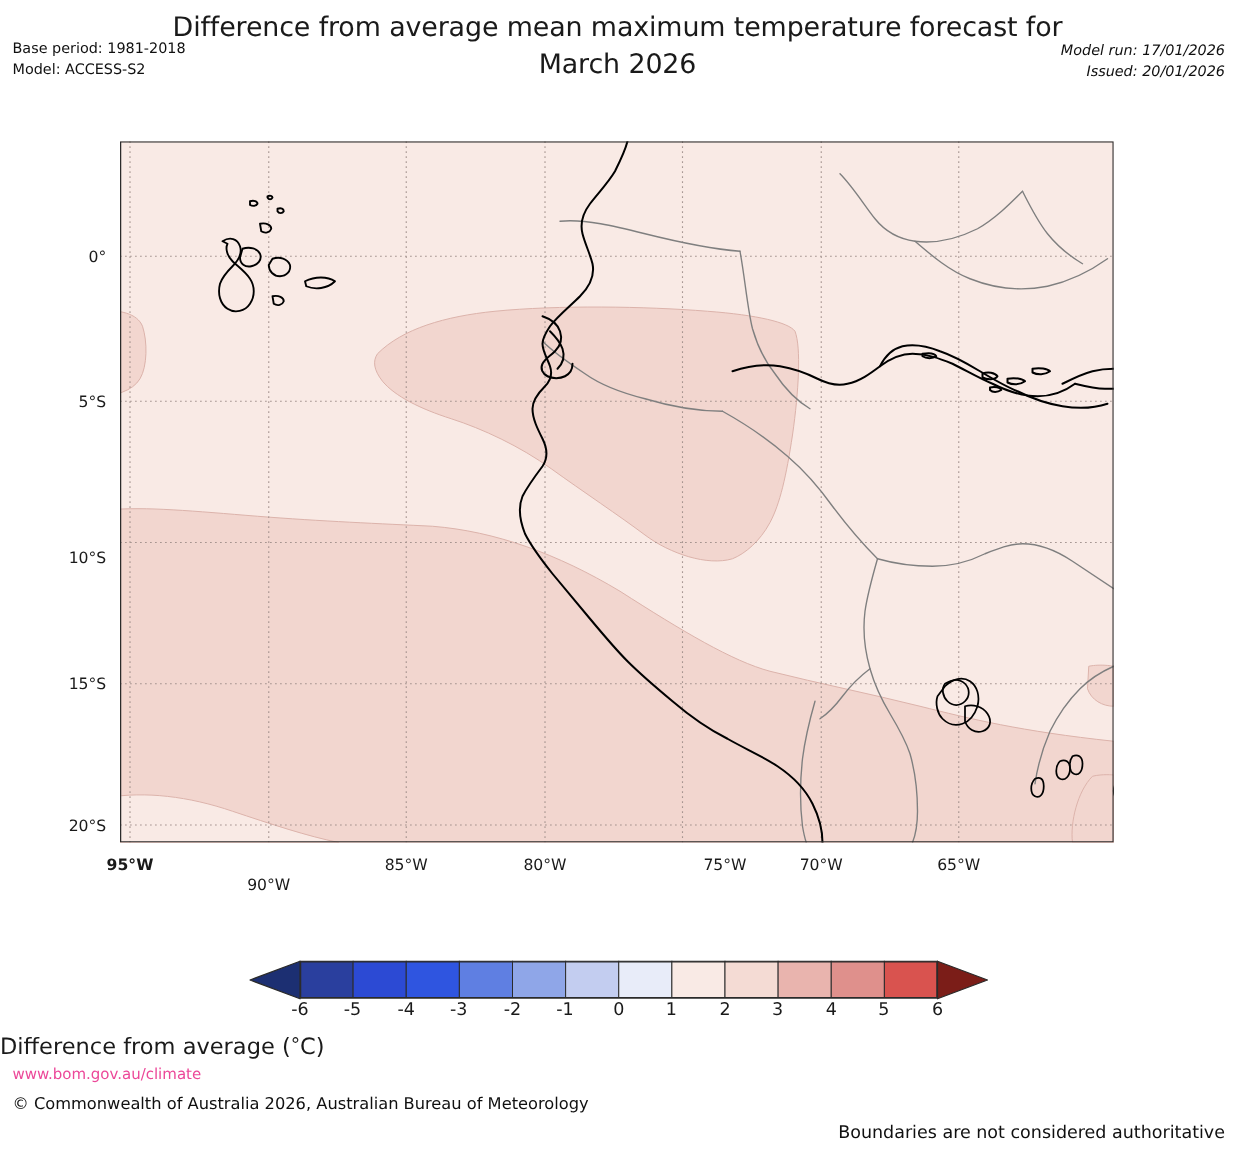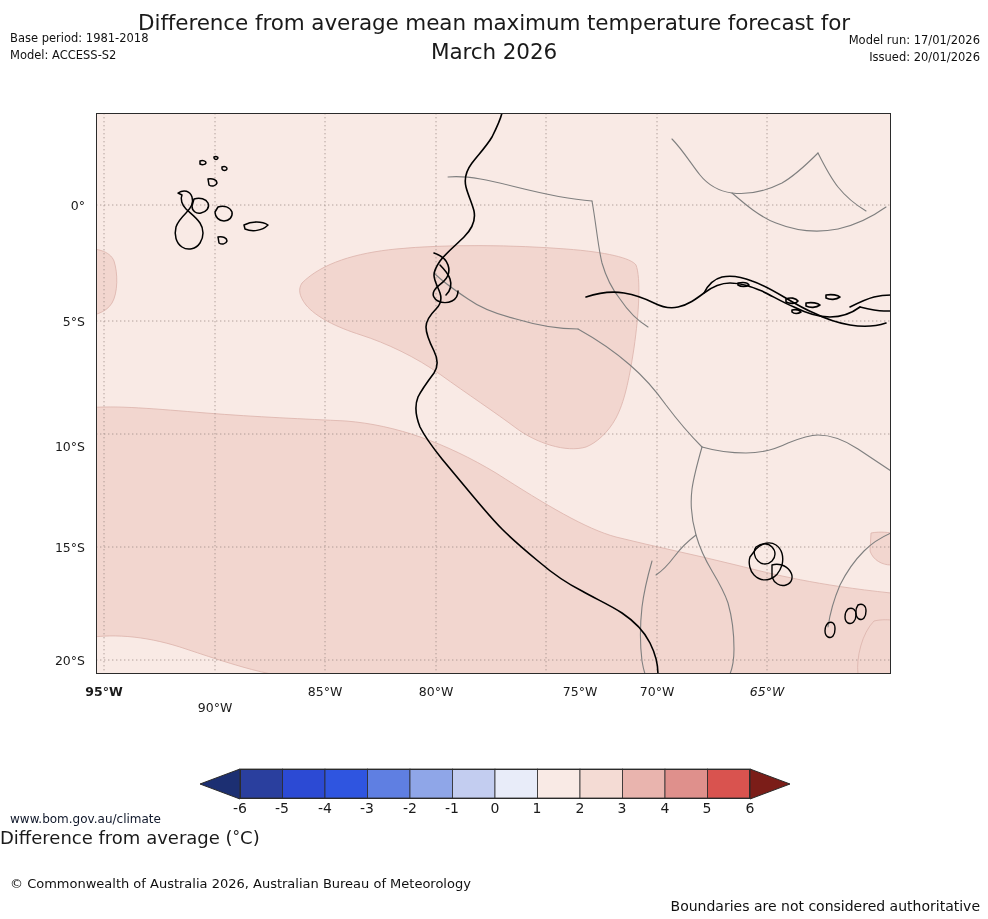--- a/index.html
+++ b/index.html
@@ -26,20 +26,21 @@
     color: #101010;
   }
   .hdr-right {
     position: absolute;
     right: 8px;
     top: 32px;
     font-size: 11.5px;
     line-height: 17px;
     color: #101010;
     text-align: right;
+    font-style: italic;
   }
   .main-title {
     position: absolute;
     left: 0;
     right: 0;
     top: 8px;
     text-align: center;
     font-size: 21.5px;
     line-height: 29px;
     color: #1a1a1a;
@@ -101,23 +102,23 @@
     text-align: left;
     font-size: 18px;
     color: #1a1a1a;
   }
   #cb-title .deg { font-size: 15px; vertical-align: 2px; }
 
   
   .foot-url {
     position: absolute;
     left: 10px;
-    top: 812px;
+    top: 852px;
     font-size: 12px;
-    color: #0f172a;
+    color: #ec4899;
   }
   .foot-copy {
     position: absolute;
     left: 10px;
     top: 876px;
     font-size: 13px;
     color: #101010;
   }
   .foot-note {
     position: absolute;
@@ -305,21 +306,21 @@
 <div class="ylab" style="top:446px;">10°S</div>
 <div class="ylab" style="top:547px;margin-left:28px;">15°S</div>
 <div class="ylab" style="top:660px;">20°S</div>
 
 <div class="xlab" style="left:104px;font-weight:bold;">95°W</div>
 <div class="xlab" style="left:215px;margin-top:16px;">90°W</div>
 <div class="xlab" style="left:325px;">85°W</div>
 <div class="xlab" style="left:436px;">80°W</div>
 <div class="xlab" style="left:546px;margin-left:34px;">75°W</div>
 <div class="xlab" style="left:657px;">70°W</div>
-<div class="xlab" style="left:767px;font-style:italic;">65°W</div>
+<div class="xlab" style="left:767px;">65°W</div>
 
 <div id="colorbar-wrap">
   <svg id="colorbar-svg" width="610" height="32" viewBox="0 0 610 32" xmlns="http://www.w3.org/2000/svg">
     <g id="cb-swatches">
         <rect x="50.00" y="1" width="42.50" height="29" fill="#2a3f9e" stroke="#2b2b2b" stroke-width="0.8"></rect>
         <rect x="92.50" y="1" width="42.50" height="29" fill="#2c4ad4" stroke="#2b2b2b" stroke-width="0.8"></rect>
         <rect x="135.00" y="1" width="42.50" height="29" fill="#2f55e0" stroke="#2b2b2b" stroke-width="0.8"></rect>
         <rect x="177.50" y="1" width="42.50" height="29" fill="#5f7fe2" stroke="#2b2b2b" stroke-width="0.8"></rect>
         <rect x="220.00" y="1" width="42.50" height="29" fill="#8fa6e8" stroke="#2b2b2b" stroke-width="0.8"></rect>
         <rect x="262.50" y="1" width="42.50" height="29" fill="#c3cdf0" stroke="#2b2b2b" stroke-width="0.8"></rect>

